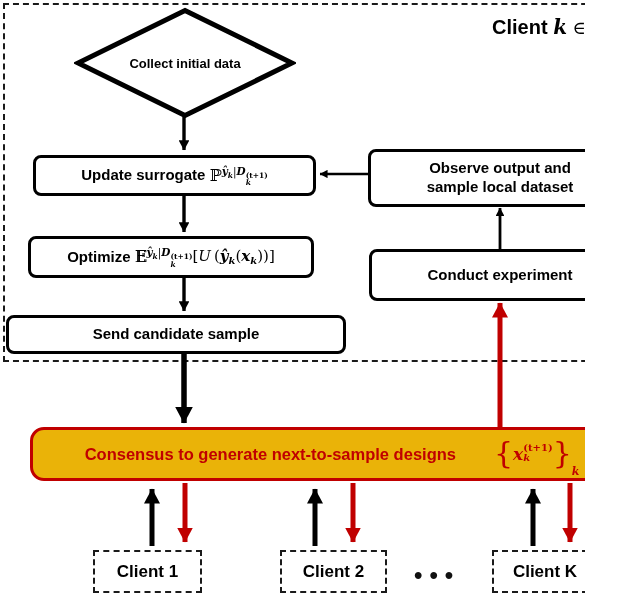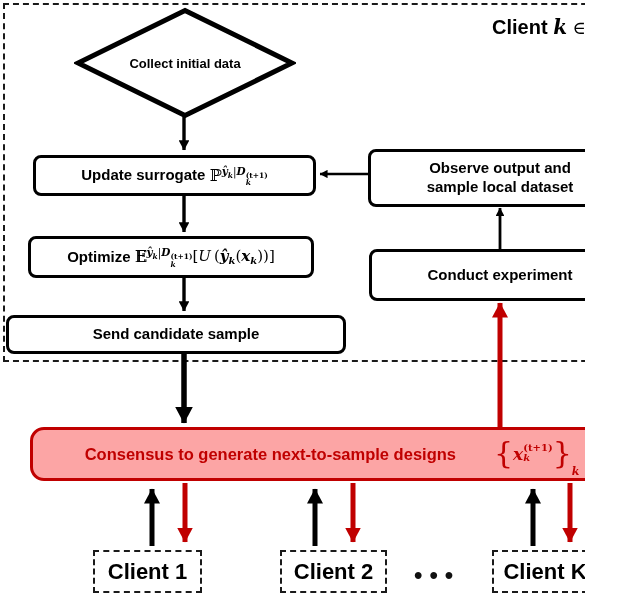--- a/index.html
+++ b/index.html
@@ -28,28 +28,28 @@
         display:flex;align-items:center;justify-content:center;text-align:center;
         font-size:15px;font-weight:700;line-height:1.25;}
   .box-update  {left:33px; top:155px;width:277px;height:35px;}
   .box-optimize{left:28px; top:236px;width:280px;height:36px;}
   .box-send    {left:6px; top:315px;width:334px;height:33px;}
   .box-observe {left:368px;top:149px;width:258px;height:52px;}
   .box-conduct {left:369px;top:249px;width:256px;height:46px;}
 
   
   .box-consensus{position:absolute;left:30px;top:427px;width:598px;height:48px;
-        border:3px solid #C00000;border-radius:14px;background:#fca5a5;color:#C00000;
+        border:3px solid #C00000;border-radius:14px;background:#eab308;color:#C00000;
         display:flex;align-items:center;justify-content:center;
         font-size:16.5px;font-weight:700;white-space:nowrap;gap:32px;}
 
   
   .cbox{position:absolute;top:550px;height:39px;border:2px dashed #1a1a1a;background:#fff;
         display:flex;align-items:center;justify-content:center;
-        font-size:22px;font-weight:700;}
+        font-size:17px;font-weight:700;}
   .cbox1{left:93px;width:105px;}
   .cbox2{left:280px;width:103px;}
   .cbox3{left:492px;width:102px;}
 
   .dots{position:absolute;left:414px;top:560px;width:60px;height:30px;
         font-size:24px;font-weight:700;letter-spacing:7px;color:#111;
         display:flex;align-items:center;}
   .bbP{font-family:"DejaVu Serif","DejaVu Sans",serif;font-size:16px;font-weight:400;}
   .msub{font-family:"DejaVu Serif",serif;font-size:10.5px;font-weight:700;font-style:italic;
         vertical-align:-6px;letter-spacing:0;}

